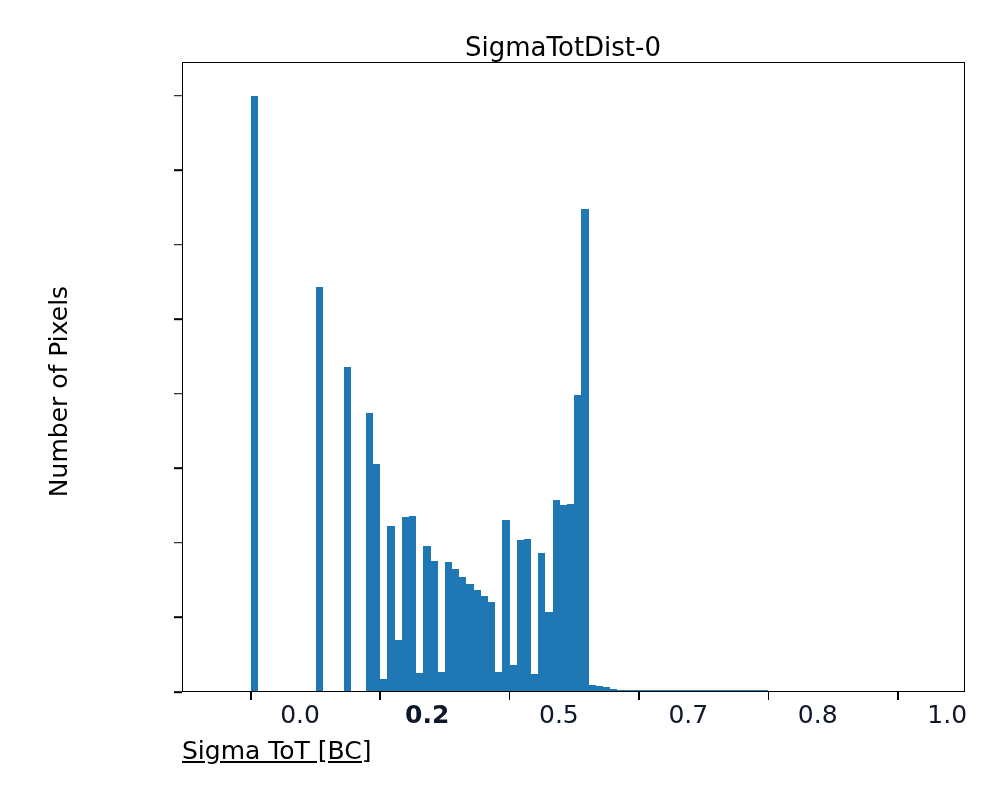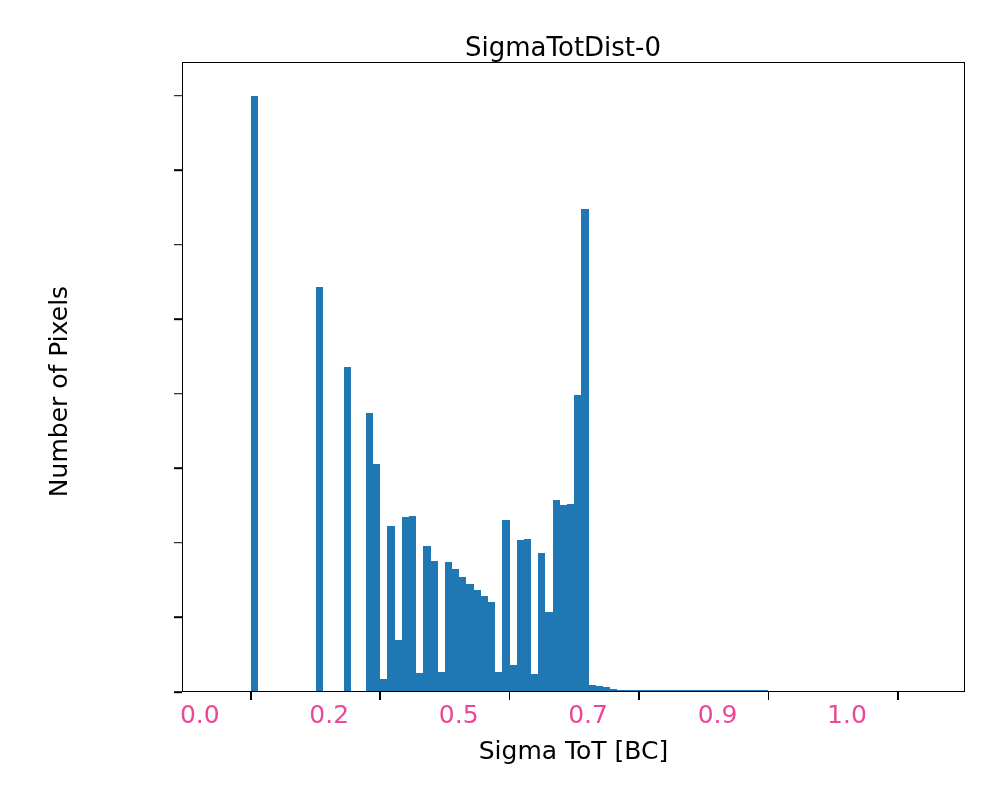--- a/index.html
+++ b/index.html
@@ -77,42 +77,43 @@
     color: #000000;
     transform: rotate(-90deg);
     transform-origin: center center;
     white-space: nowrap;
   }
   
   .x-tick-label {
     position: absolute;
     top: 700px;
     width: 140px;
-    text-align: left;
+    text-align: right;
     font-size: 25px;
-    color: #ec4899;
+    color: #0f172a;
     transform: translateX(-70px);
     white-space: nowrap;
   }
   .x-tick-mark {
     position: absolute;
     top: 692px;
     width: 1.6px;
     height: 8px;
     background: #000000;
   }
   #x-axis-label {
     position: absolute;
     left: 182px;
     top: 736px;
     width: 783px;
-    text-align: center;
+    text-align: left;
     font-size: 25px;
     color: #000000;
     white-space: nowrap;
+    text-decoration: underline;
   }
 </style>
 </head>
 <body>
 
 <div id="figure">
 
   <div id="chart-title">
     <span id="title-inner">SigmaTotDist-0</span>
   </div>
@@ -188,27 +189,27 @@
       <div class="y-tick-mark" style="top: 468.331px;"></div>
       <div class="y-tick-mark" style="top: 393.775px;"></div>
       <div class="y-tick-mark" style="top: 319.219px;"></div>
       <div class="y-tick-mark" style="top: 244.663px;"></div>
       <div class="y-tick-mark" style="top: 170.107px;"></div>
       <div class="y-tick-mark" style="top: 95.5503px;"></div>
     </div>
   <div id="x-ticks">
       <div class="x-tick-label" style="left: 249.946px;">0.0</div>
       <div class="x-tick-mark" style="left: 249.946px;"></div>
-      <div class="x-tick-label" style="left: 379.368px;">0.2</div>
+      <div class="x-tick-label" style="left: 379.368px; font-weight: bold;">0.2</div>
       <div class="x-tick-mark" style="left: 379.368px;"></div>
       <div class="x-tick-label" style="left: 508.789px;">0.5</div>
       <div class="x-tick-mark" style="left: 508.789px;"></div>
       <div class="x-tick-label" style="left: 638.211px;">0.7</div>
       <div class="x-tick-mark" style="left: 638.211px;"></div>
-      <div class="x-tick-label" style="left: 767.632px;">0.9</div>
+      <div class="x-tick-label" style="left: 767.632px;">0.8</div>
       <div class="x-tick-mark" style="left: 767.632px;"></div>
       <div class="x-tick-label" style="left: 897.054px;">1.0</div>
       <div class="x-tick-mark" style="left: 897.054px;"></div>
     </div>
 
   <div id="y-axis-label">Number of Pixels</div>
   <div id="x-axis-label">Sigma ToT [BC]</div>
 
 </div>
 

